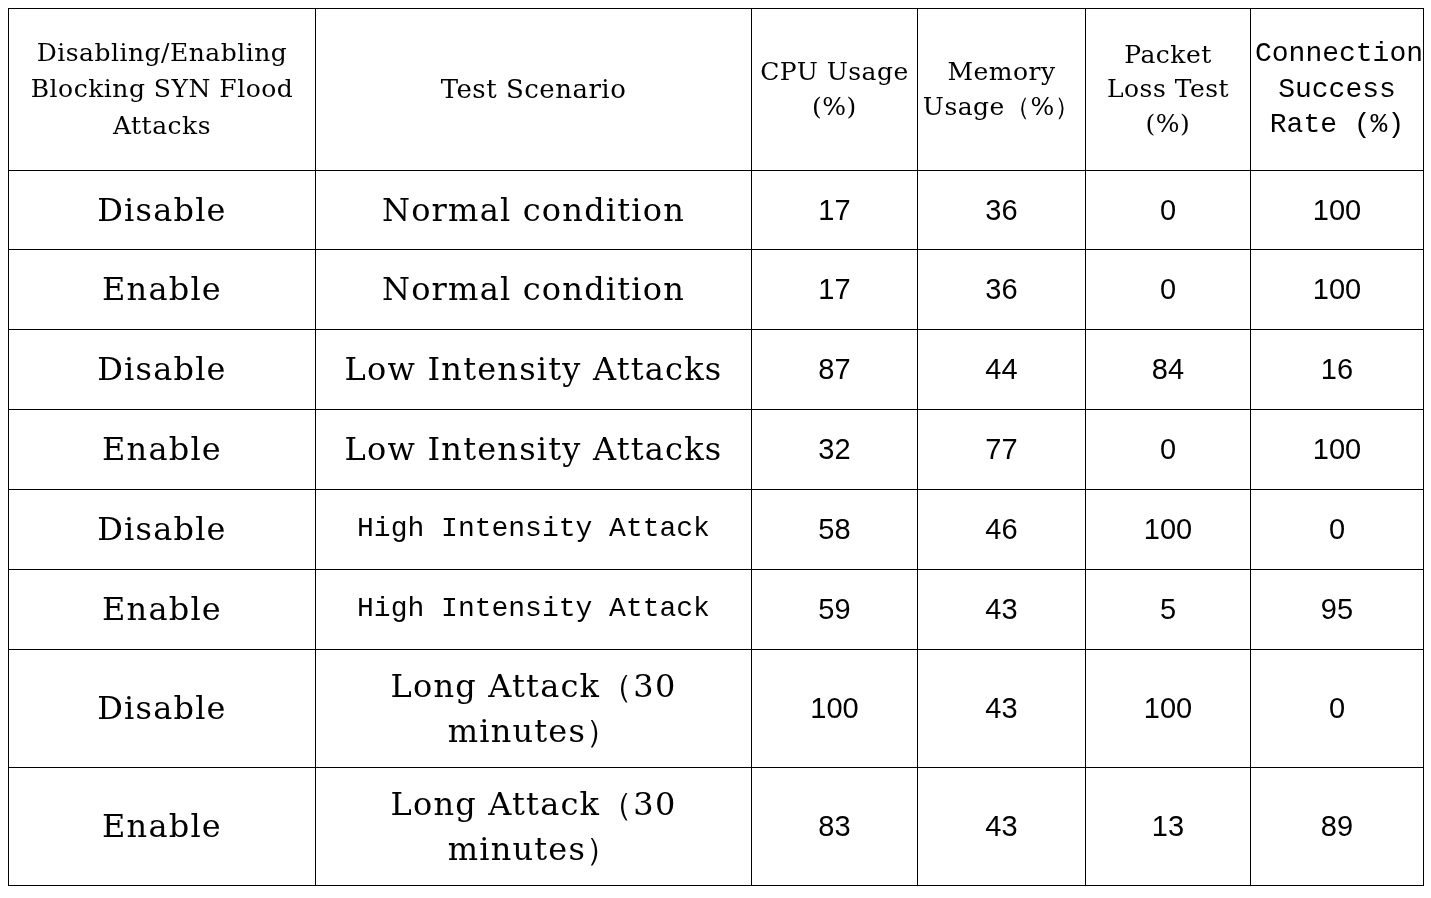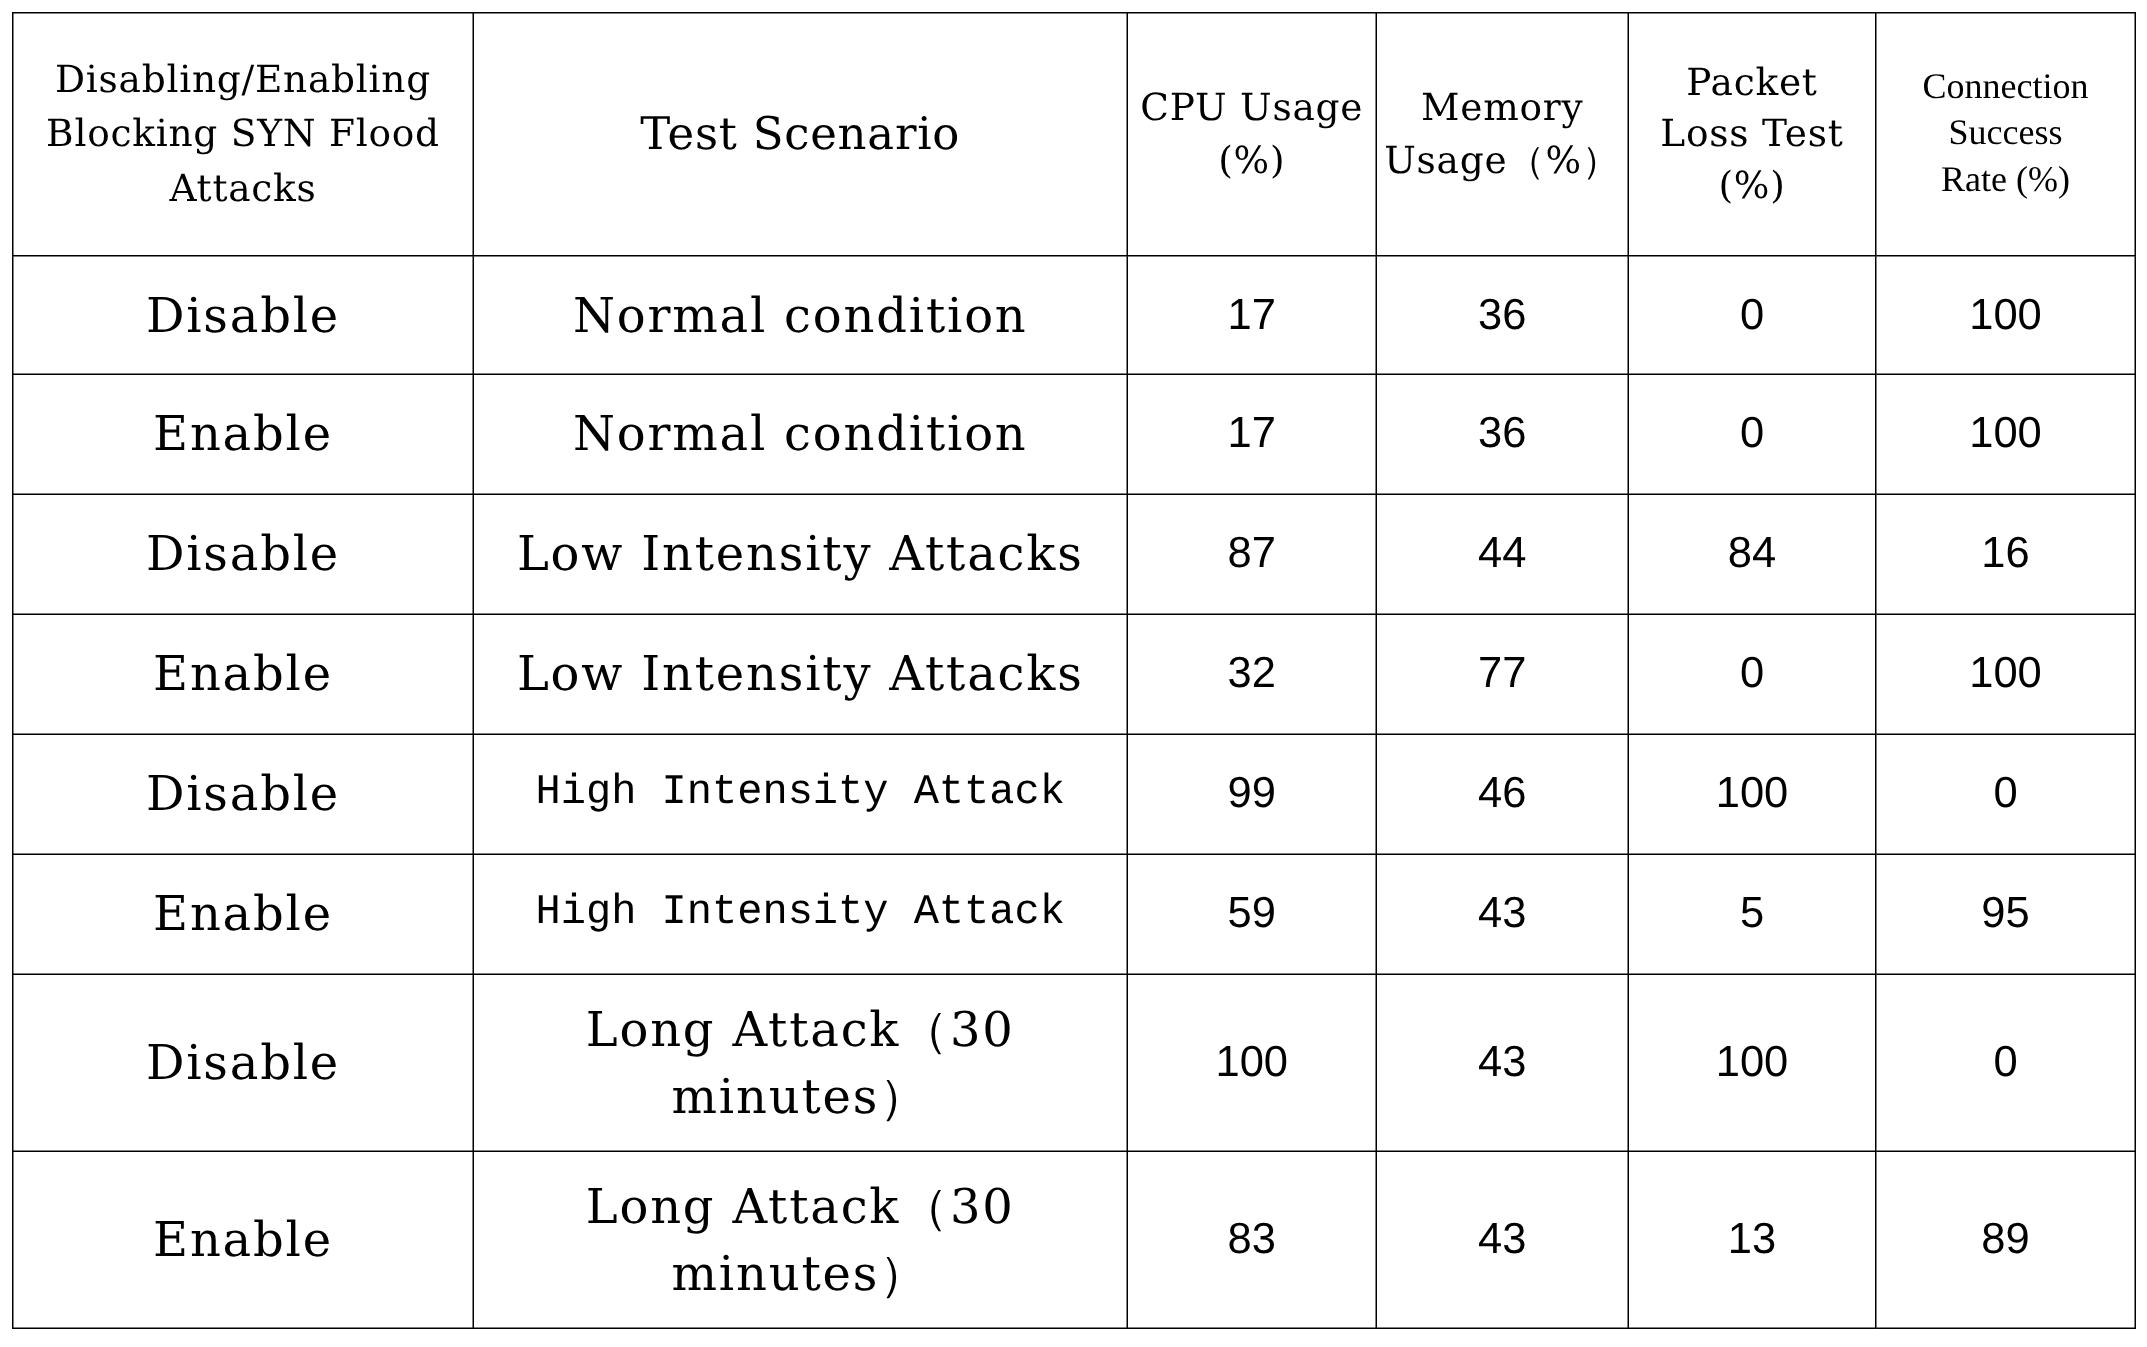--- a/index.html
+++ b/index.html
@@ -52,29 +52,29 @@
   thead tr { height: 162px; }
 
   .hdr-mono {
     font-family: "DejaVu Serif", serif;
     font-size: 25px;
     letter-spacing: 0.5px;
   }
   .hdr-mono .ln { display: block; }
 
   .hdr-serif-bold {
-    font-family: Liberation Serif, serif;
-    font-size: 24px;
+    font-family: Liberation Mono, monospace;
+    font-size: 28px;
     font-weight: bold;
     letter-spacing: 0px;
   }
   .hdr-serif-bold .ln { display: block; line-height: 1.28; }
 
   #hdr-toggle .ln { line-height: 1.45; }
-  #hdr-scenario  { font-size: 30px; }
+  #hdr-scenario  { font-size: 26px; }
 
   
   tbody tr.r-std  { height: 80px; }
   tbody tr.r-tall { height: 118px; }
   tbody tr.r-first{ height: 79px; }
 
   .cell-mono {
     font-family: "DejaVu Serif", serif;
     font-size: 32px;
     letter-spacing: 1.2px;
@@ -163,21 +163,21 @@
           <td class="cell-mono">Enable</td>
           <td class="cell-mono">Low Intensity Attacks</td>
           <td class="cell-num">32</td>
           <td class="cell-num">77</td>
           <td class="cell-num">0</td>
           <td class="cell-num">100</td>
         </tr>
         <tr class="r-std">
           <td class="cell-mono">Disable</td>
           <td class="cell-sans">High Intensity Attack</td>
-          <td class="cell-num">99</td>
+          <td class="cell-num">58</td>
           <td class="cell-num">46</td>
           <td class="cell-num">100</td>
           <td class="cell-num">0</td>
         </tr>
         <tr class="r-std">
           <td class="cell-mono">Enable</td>
           <td class="cell-sans">High Intensity Attack</td>
           <td class="cell-num">59</td>
           <td class="cell-num">43</td>
           <td class="cell-num">5</td>

